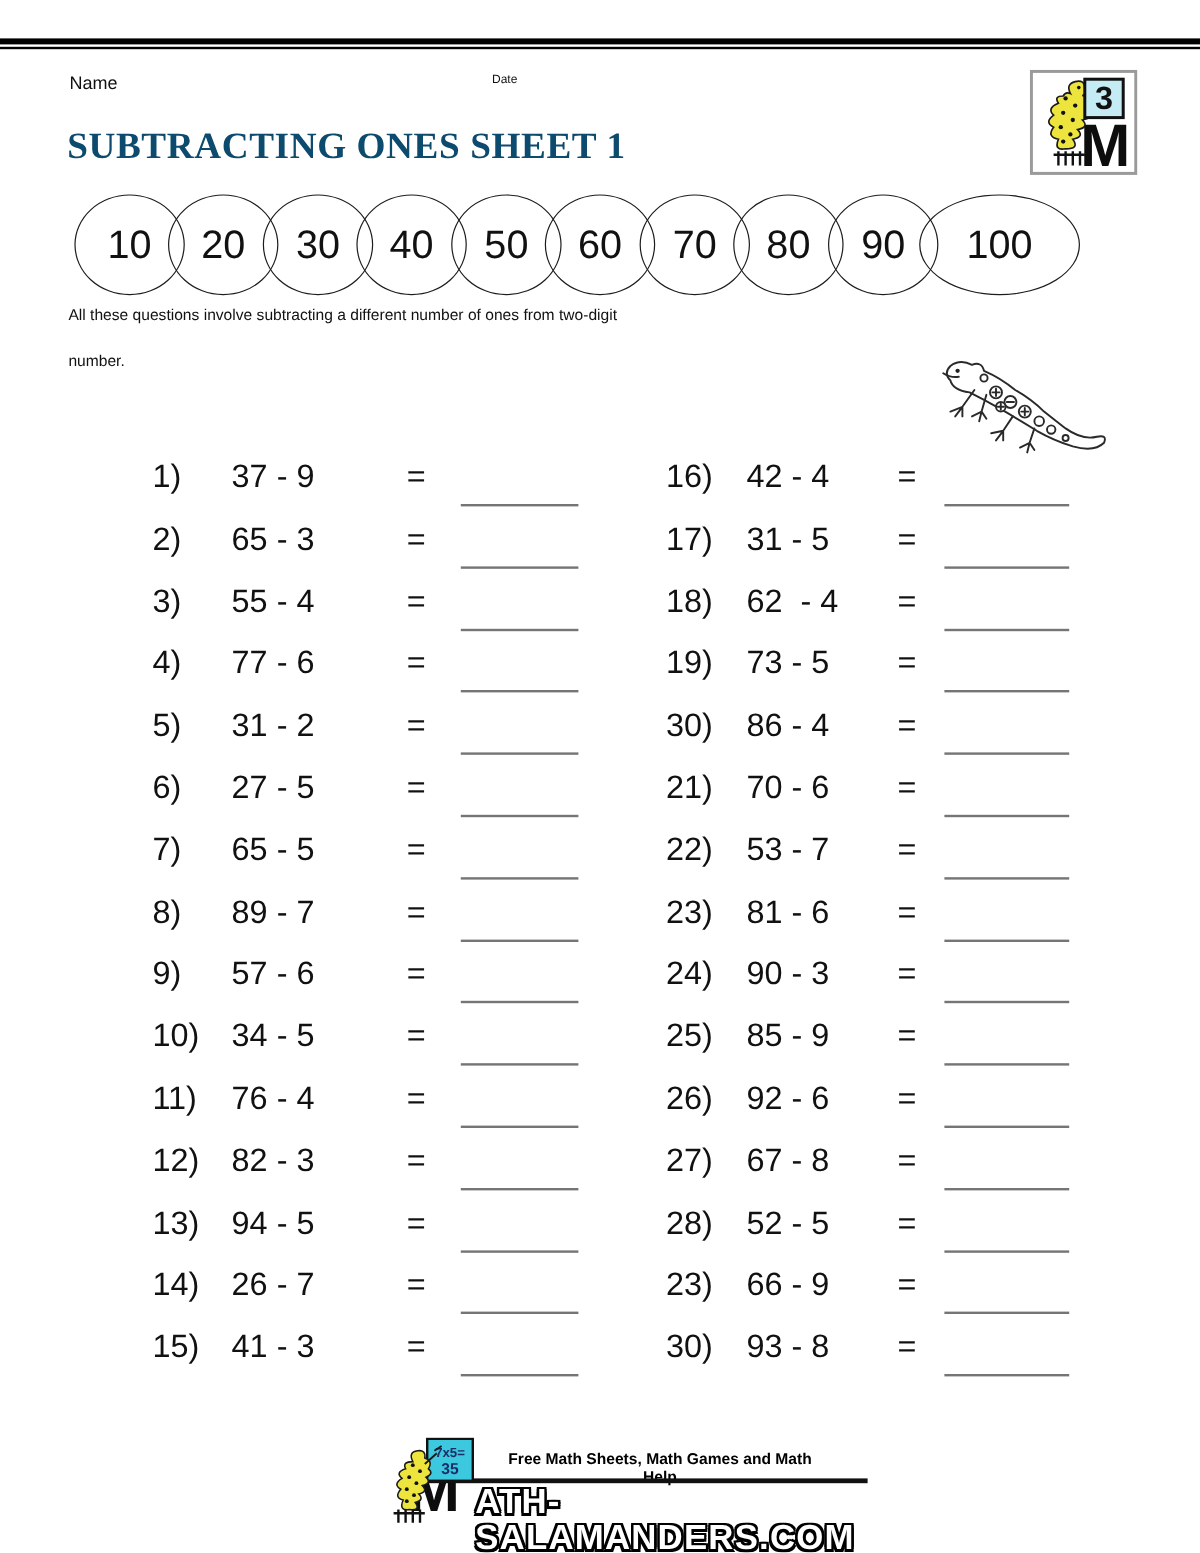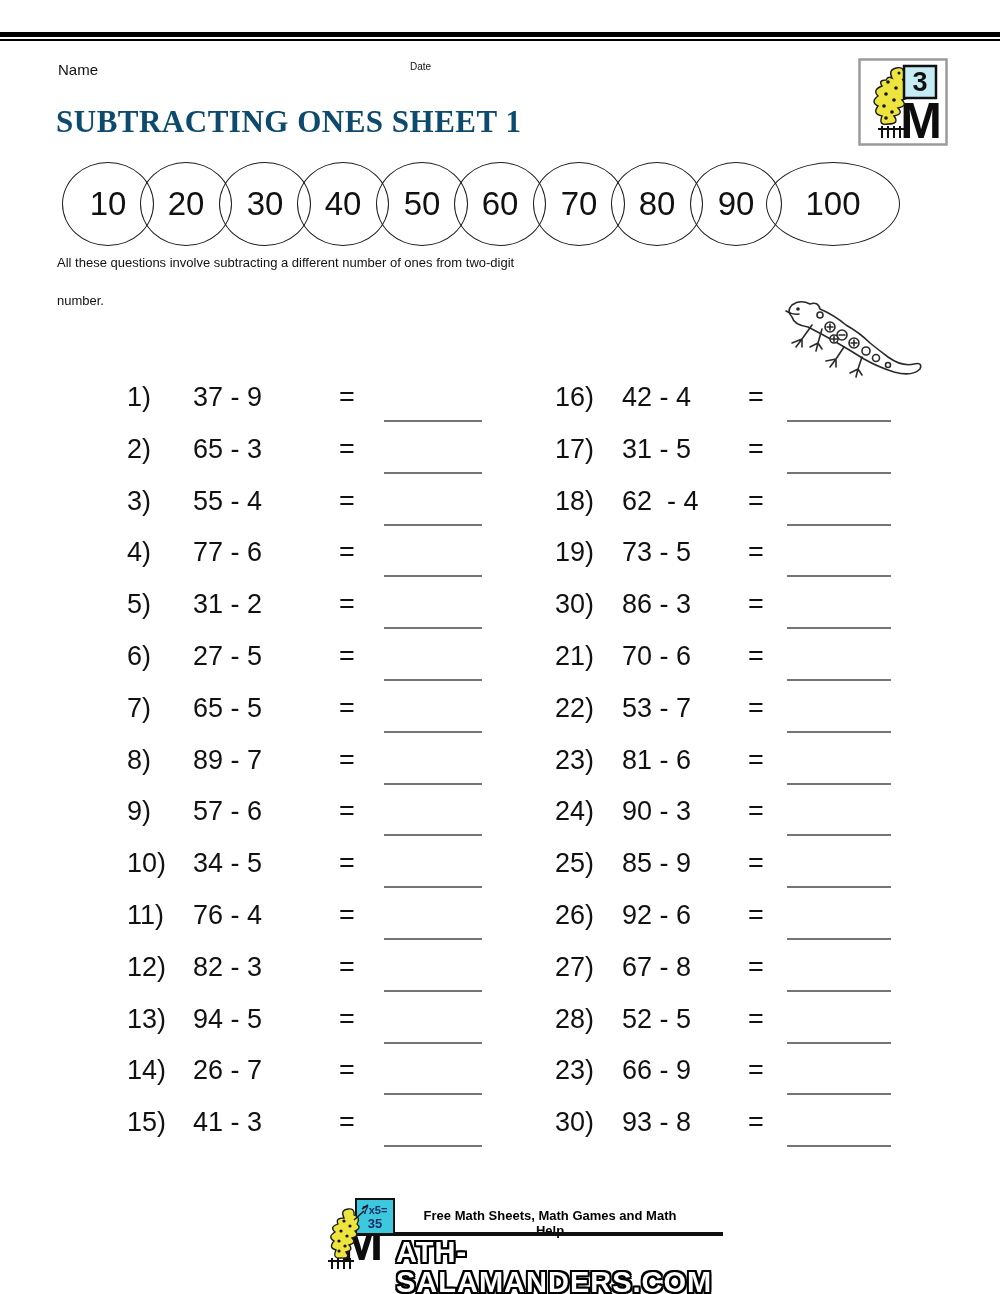--- a/index.html
+++ b/index.html
@@ -259,21 +259,21 @@
         <span class="q-line"></span>
       </div>
       <div class="q-row">
         <span class="q-num">19)</span>
         <span class="q-expr">73 - 5</span>
         <span class="q-eq">=</span>
         <span class="q-line"></span>
       </div>
       <div class="q-row">
         <span class="q-num">30)</span>
-        <span class="q-expr">86 - 3</span>
+        <span class="q-expr">86 - 4</span>
         <span class="q-eq">=</span>
         <span class="q-line"></span>
       </div>
       <div class="q-row">
         <span class="q-num">21)</span>
         <span class="q-expr">70 - 6</span>
         <span class="q-eq">=</span>
         <span class="q-line"></span>
       </div>
       <div class="q-row">

